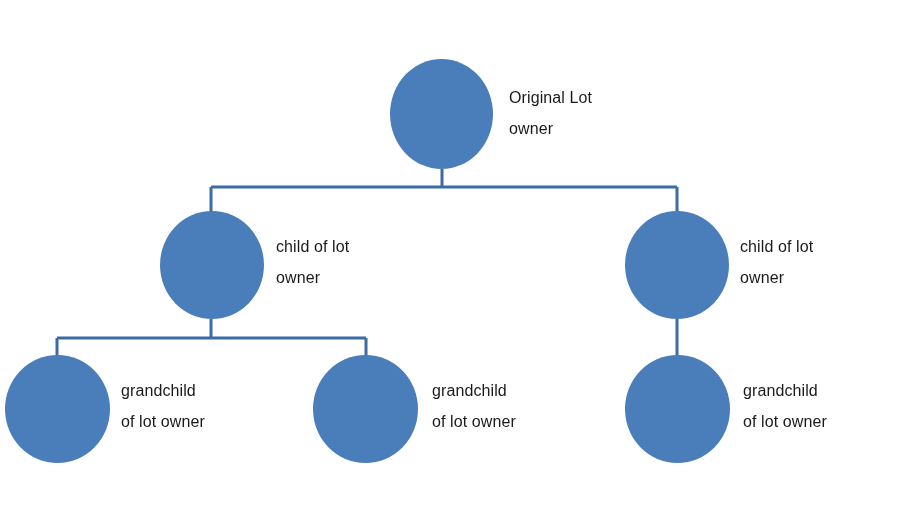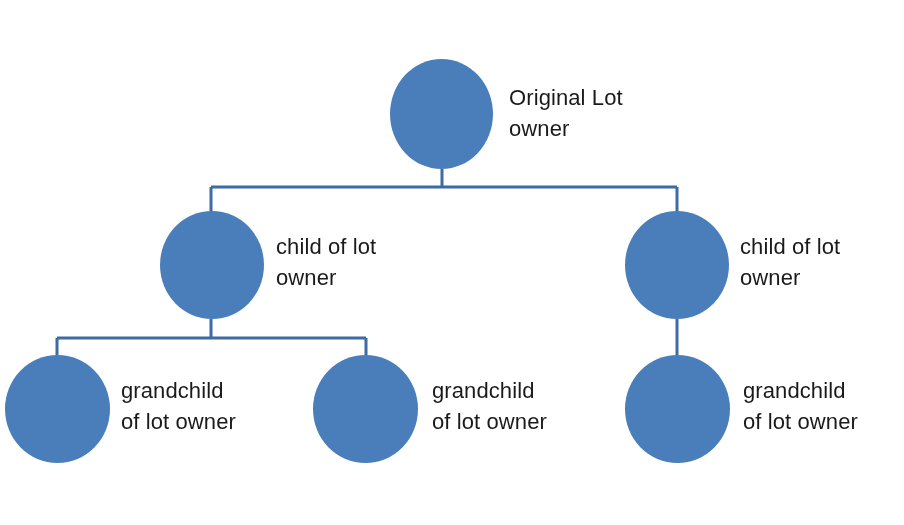--- a/index.html
+++ b/index.html
@@ -32,21 +32,21 @@
   }
   .node-circle {
     position: absolute;
     border-radius: 50%;
     background: #4a7ebb;
   }
   .node-label {
     position: absolute;
     color: #1a1a1a;
     font-family: "Liberation Sans", sans-serif;
-    font-size: 22px;
+    font-size: 16px;
     line-height: 31px;
     letter-spacing: 0.1px;
     white-space: pre-line;
     text-align: left;
   }
   
   #node-root .node-circle {
     left: 390px;  top: 59px;
     width: 103px; height: 110px;
   }

